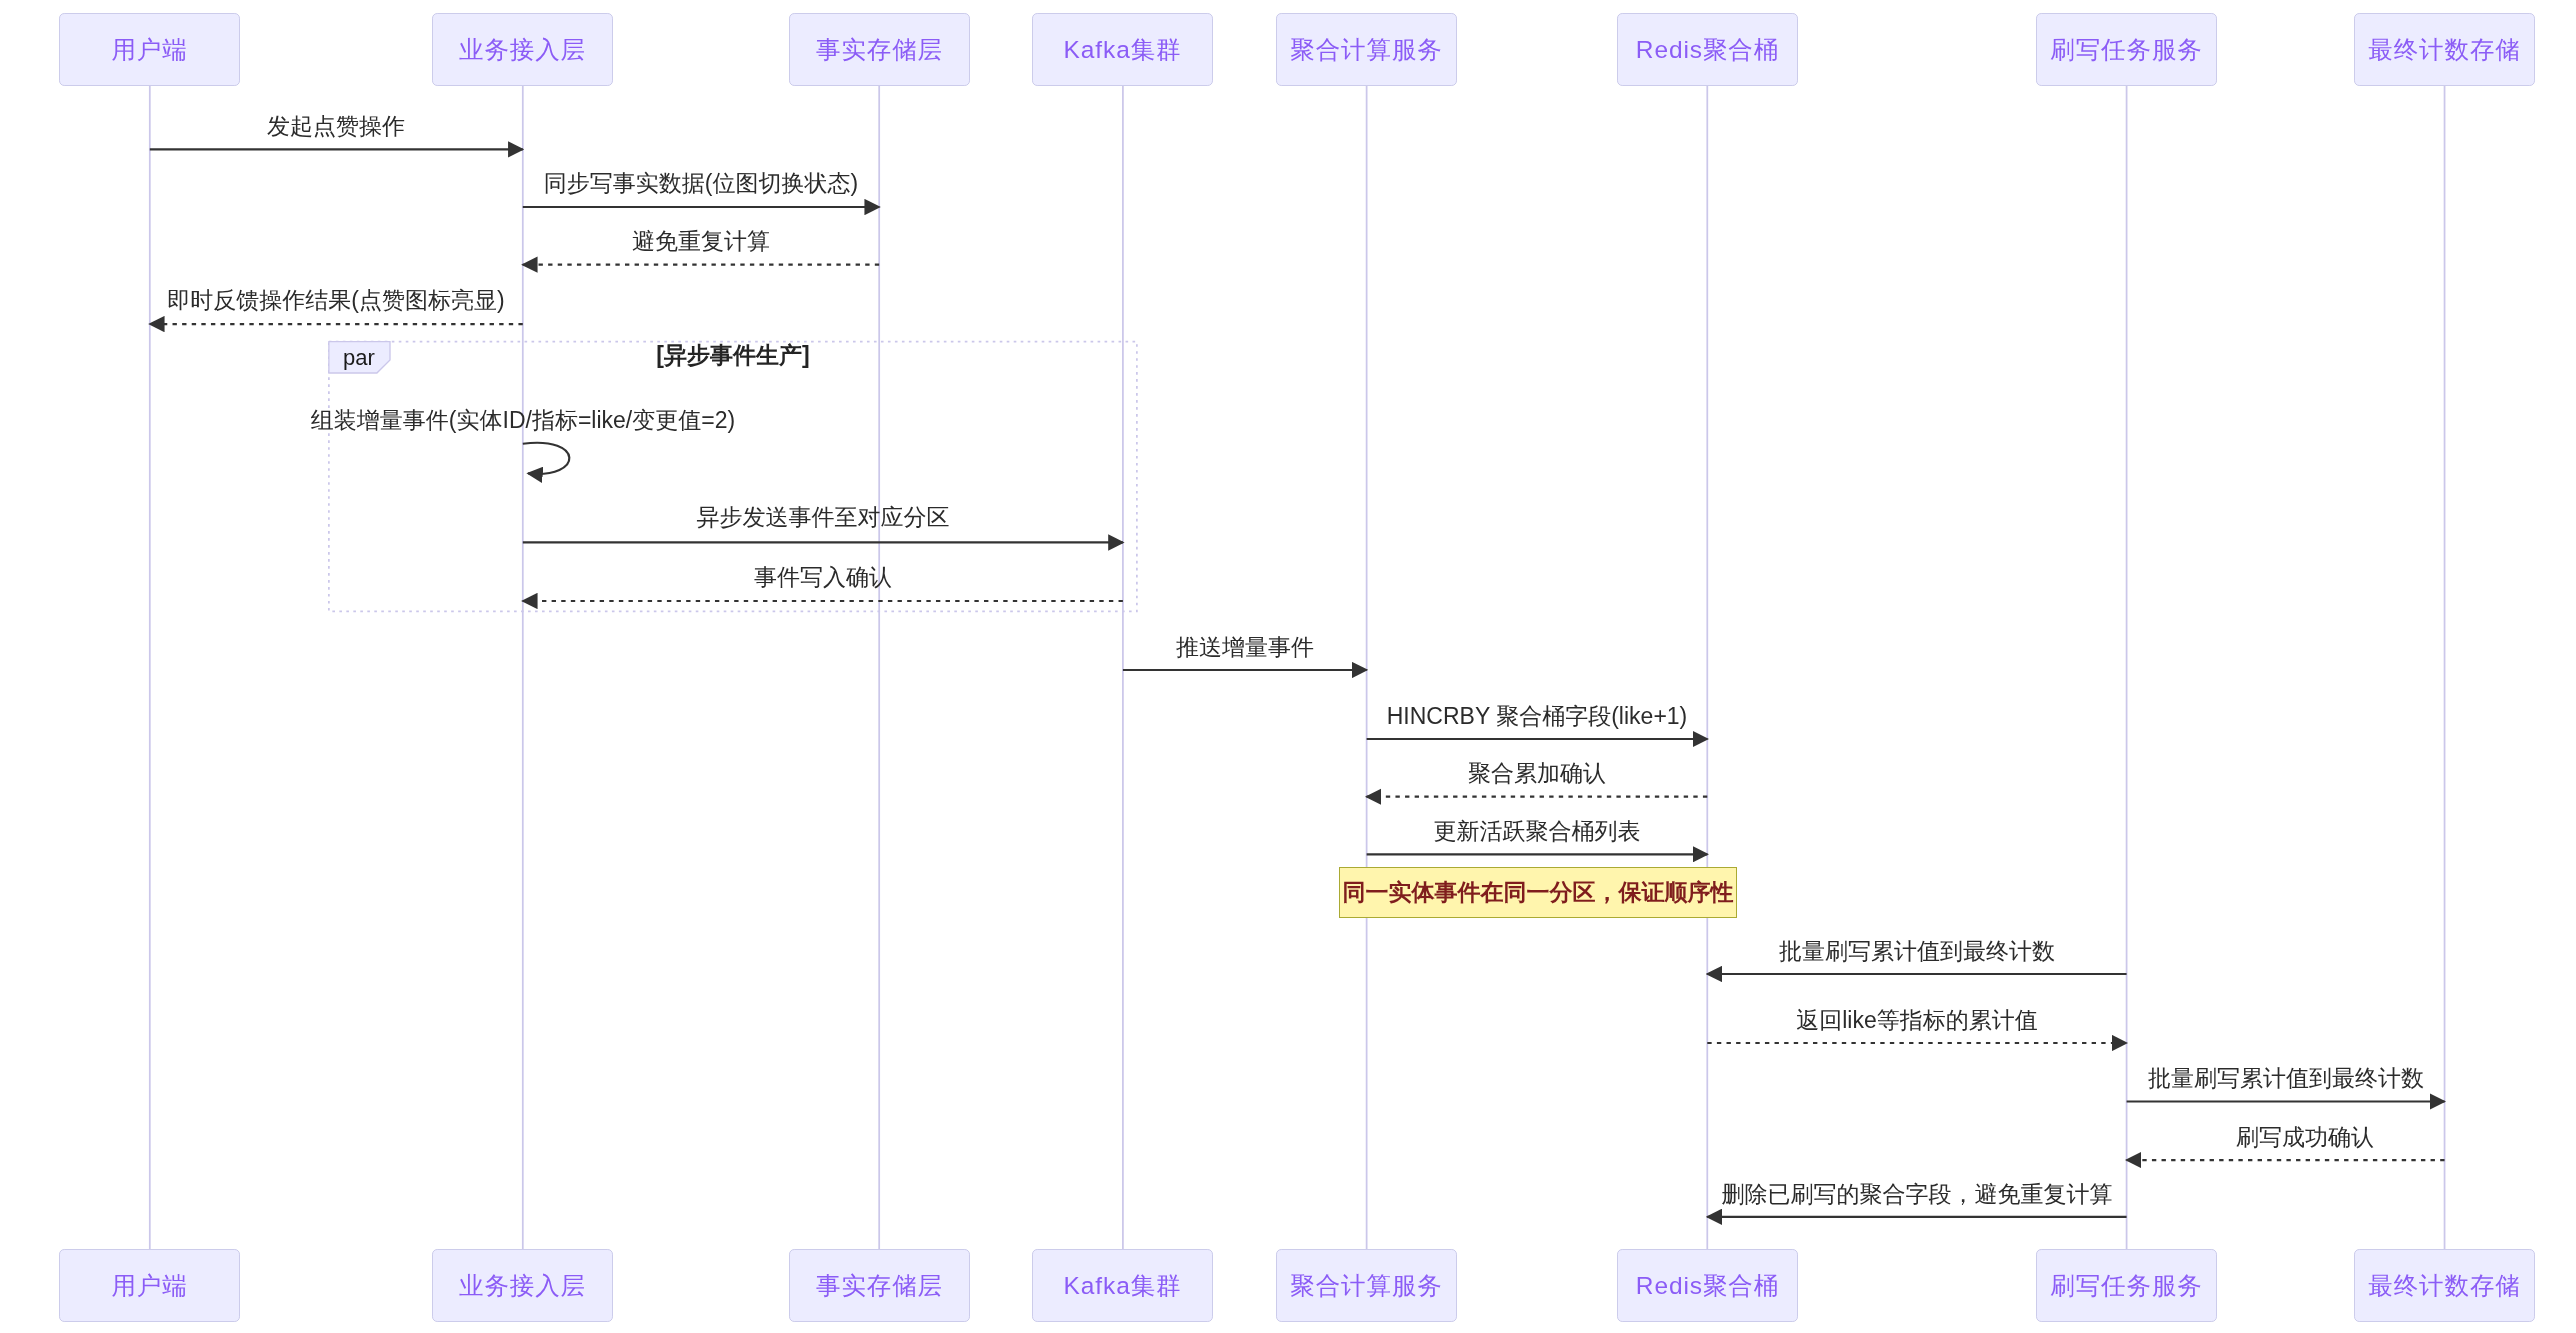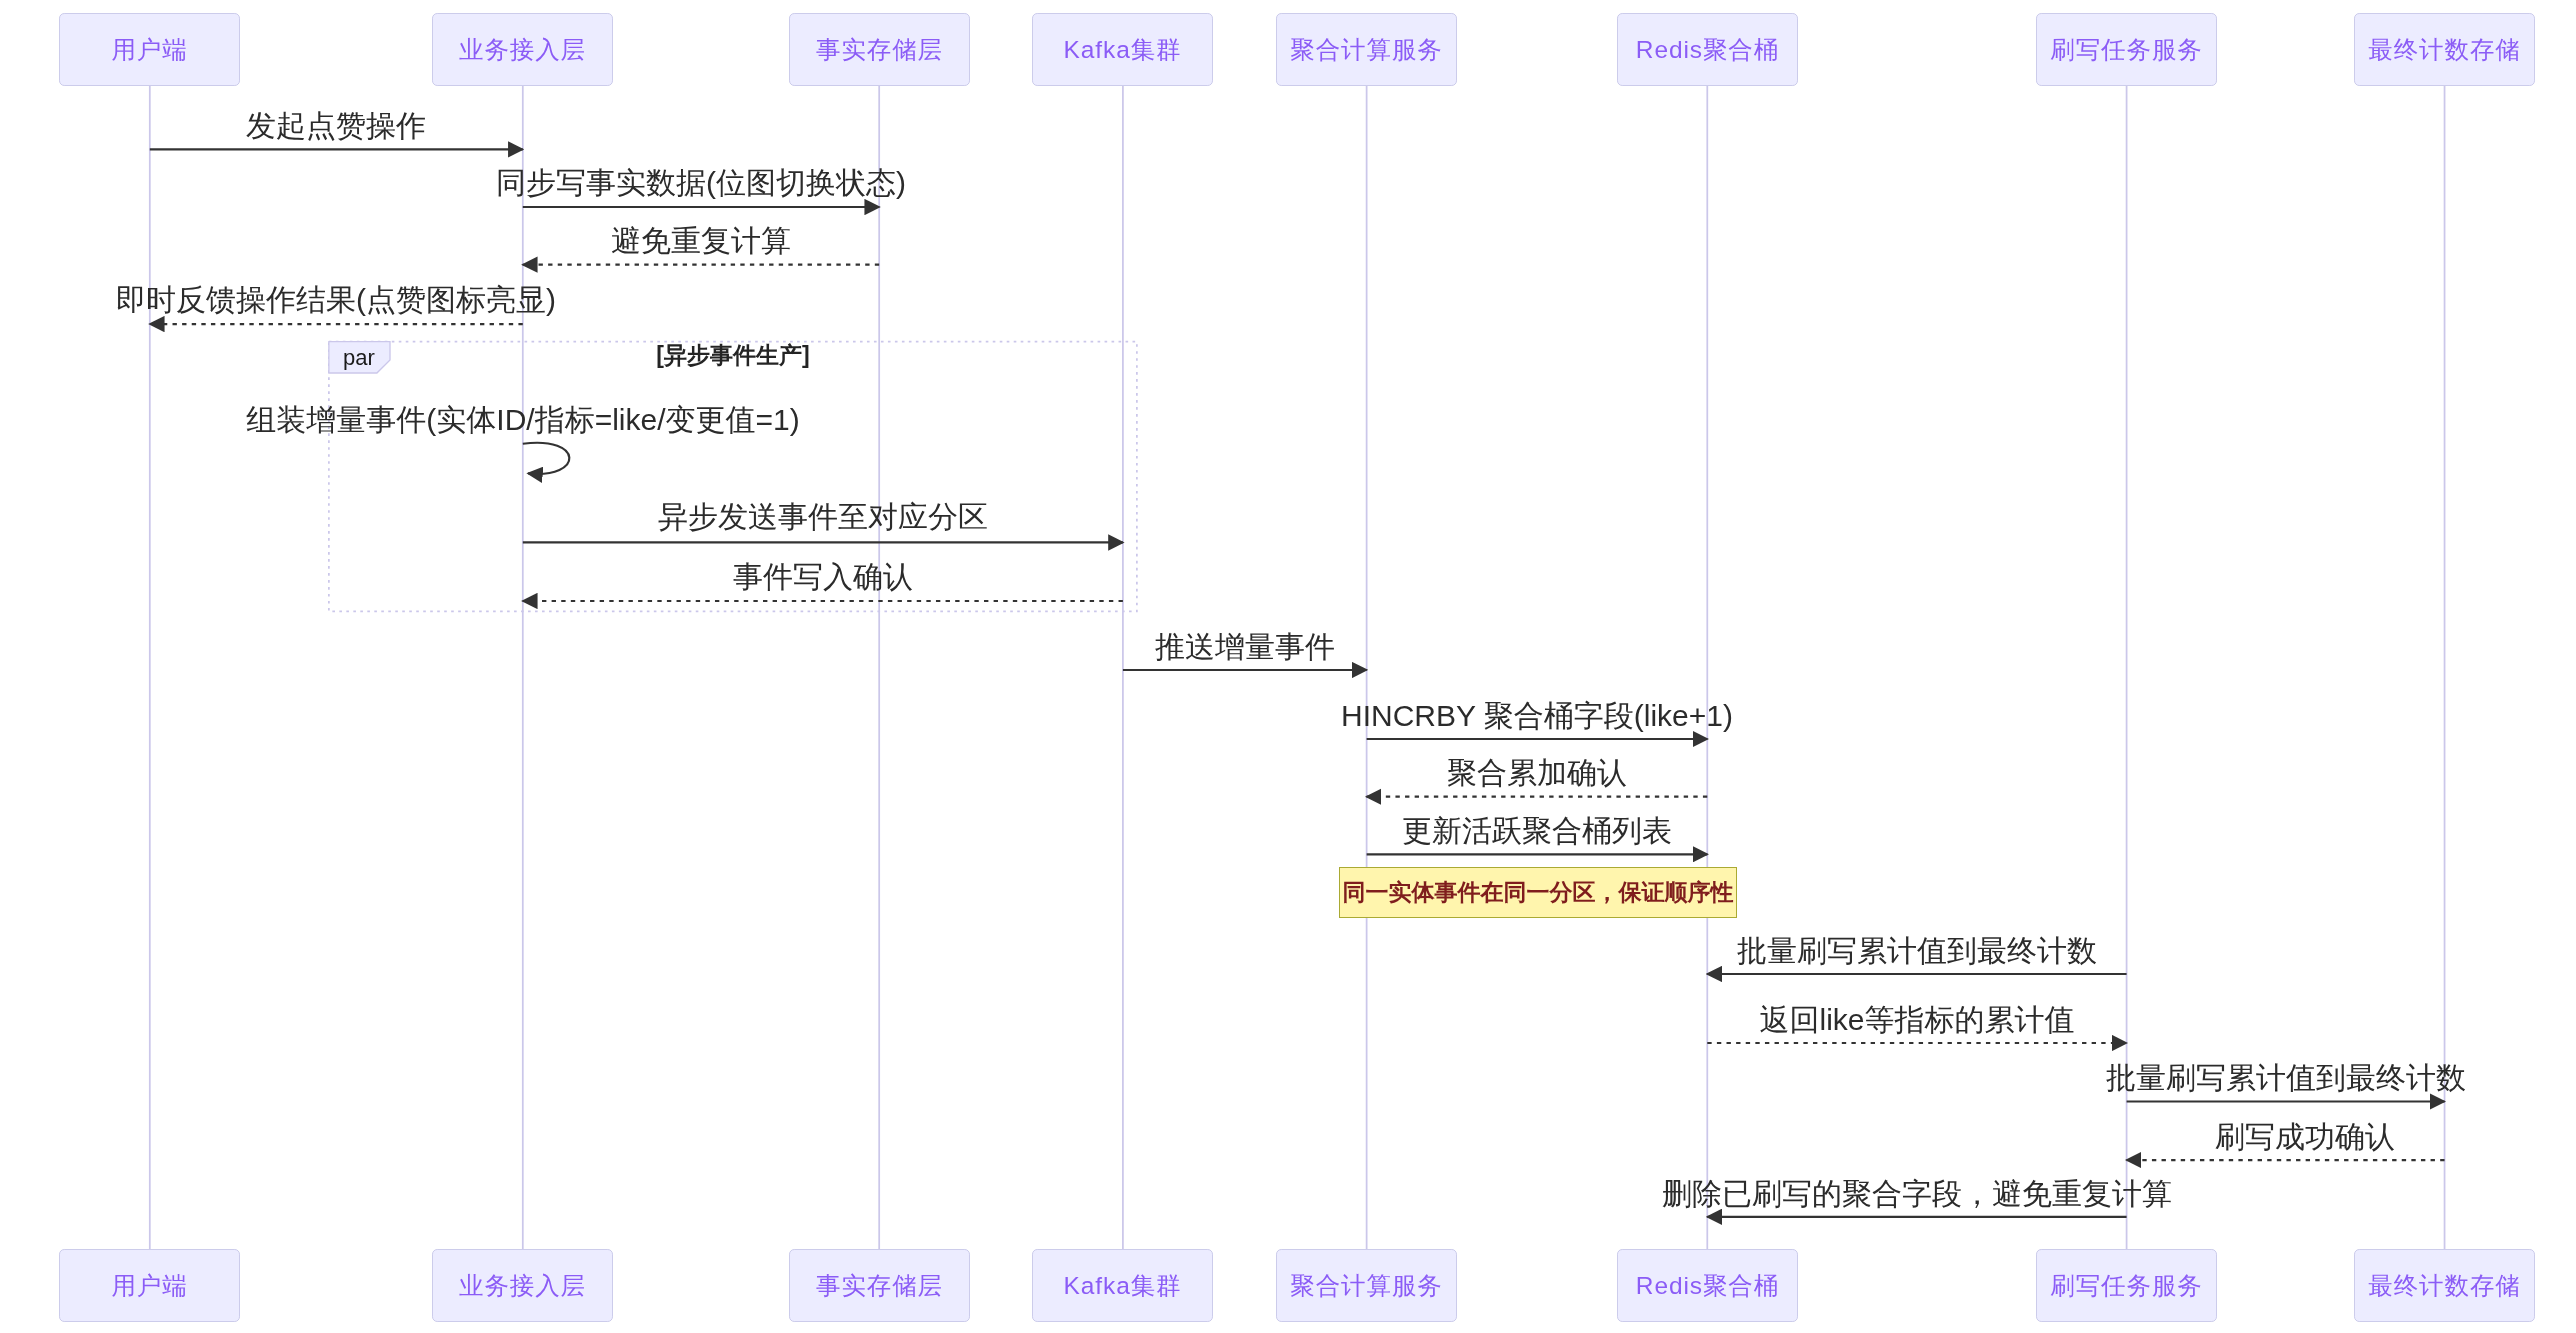--- a/index.html
+++ b/index.html
@@ -7,21 +7,21 @@
   .canvas{position:relative;width:2576px;height:1333px;background:#ffffff;overflow:hidden;}
   svg.layer{position:absolute;left:0;top:0;width:2576px;height:1333px;}
   .actor{
     position:absolute;width:181px;height:73px;box-sizing:border-box;
     background:#ECECFF;border:1.7px solid #CCCCEB;border-radius:5.2px;
     display:flex;align-items:center;justify-content:center;
     font-size:24.5px;color:#8b5cf6;letter-spacing:0.9px;
   }
   .msg{
     position:absolute;transform:translateX(-50%);white-space:nowrap;
-    font-size:30px;line-height:26px;color:#2b2b2b;
+    font-size:23px;line-height:26px;color:#2b2b2b;
   }
   .par-cond{
     position:absolute;transform:translateX(-50%);white-space:nowrap;
     font-size:23px;line-height:28px;font-weight:bold;color:#242424;
   }
   .par-tab-text{
     position:absolute;font-size:22px;line-height:22px;color:#1c1c1c;
   }
   .note{
     position:absolute;box-sizing:border-box;
@@ -67,21 +67,21 @@
         <line x1="2434" y1="1261" x2="2798" y2="1261" stroke="#333333" stroke-width="2.5" marker-end="url(#arrow)"></line>
         <line x1="2798" y1="1328" x2="2434" y2="1328" stroke="#333333" stroke-width="2.5" marker-end="url(#arrow)" stroke-dasharray="5,6"></line>
         <line x1="2434" y1="1393" x2="1954" y2="1393" stroke="#333333" stroke-width="2.5" marker-end="url(#arrow)"></line>
       </g>
   </svg>
   <div id="node-layer">
       <div class="msg" style="left: 336px; top: 113px;">发起点赞操作</div>
       <div class="msg" style="left: 701px; top: 170px;">同步写事实数据(位图切换状态)</div>
       <div class="msg" style="left: 701px; top: 228px;">避免重复计算</div>
       <div class="msg" style="left: 336px; top: 287px;">即时反馈操作结果(点赞图标亮显)</div>
-      <div class="msg" style="left: 523px; top: 407px;">组装增量事件(实体ID/指标=like/变更值=1)</div>
+      <div class="msg" style="left: 523px; top: 407px;">组装增量事件(实体ID/指标=like/变更值=2)</div>
       <div class="msg" style="left: 823px; top: 504px;">异步发送事件至对应分区</div>
       <div class="msg" style="left: 823px; top: 564px;">事件写入确认</div>
       <div class="msg" style="left: 1245px; top: 634px;">推送增量事件</div>
       <div class="msg" style="left: 1537px; top: 703px;">HINCRBY 聚合桶字段(like+1)</div>
       <div class="msg" style="left: 1537px; top: 760px;">聚合累加确认</div>
       <div class="msg" style="left: 1537px; top: 818px;">更新活跃聚合桶列表</div>
       <div class="msg" style="left: 1917px; top: 938px;">批量刷写累计值到最终计数</div>
       <div class="msg" style="left: 1917px; top: 1007px;">返回like等指标的累计值</div>
       <div class="msg" style="left: 2286px; top: 1065px;">批量刷写累计值到最终计数</div>
       <div class="msg" style="left: 2286px; top: 1124px; margin-left: 19px;">刷写成功确认</div>

